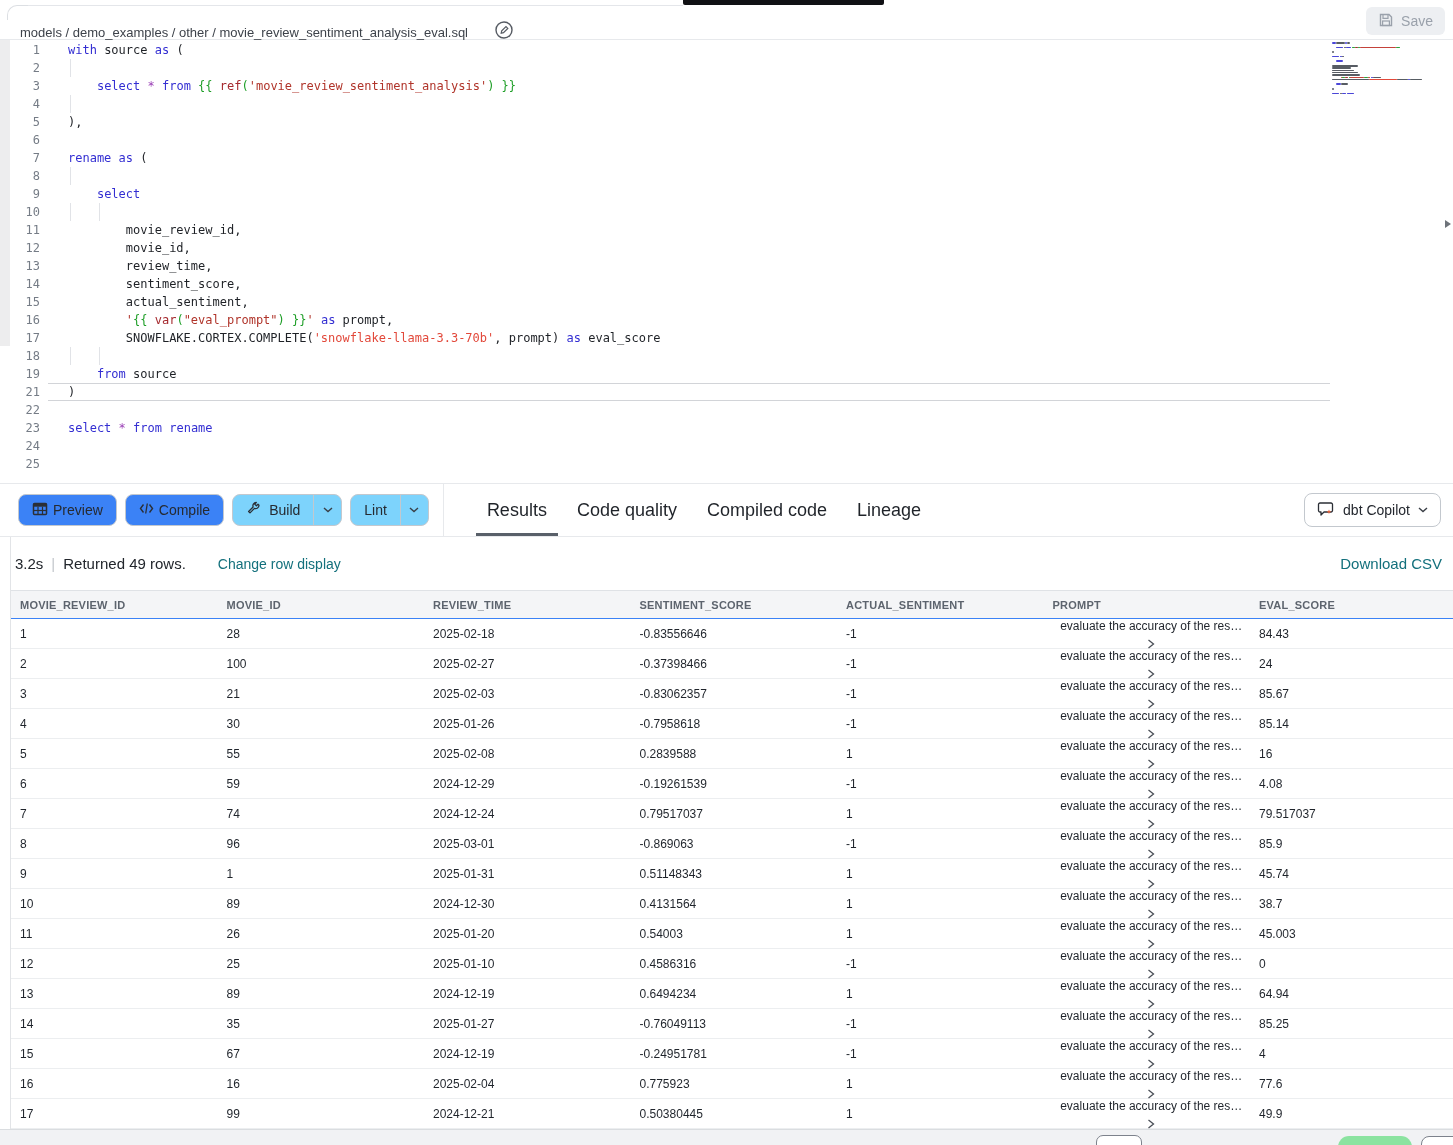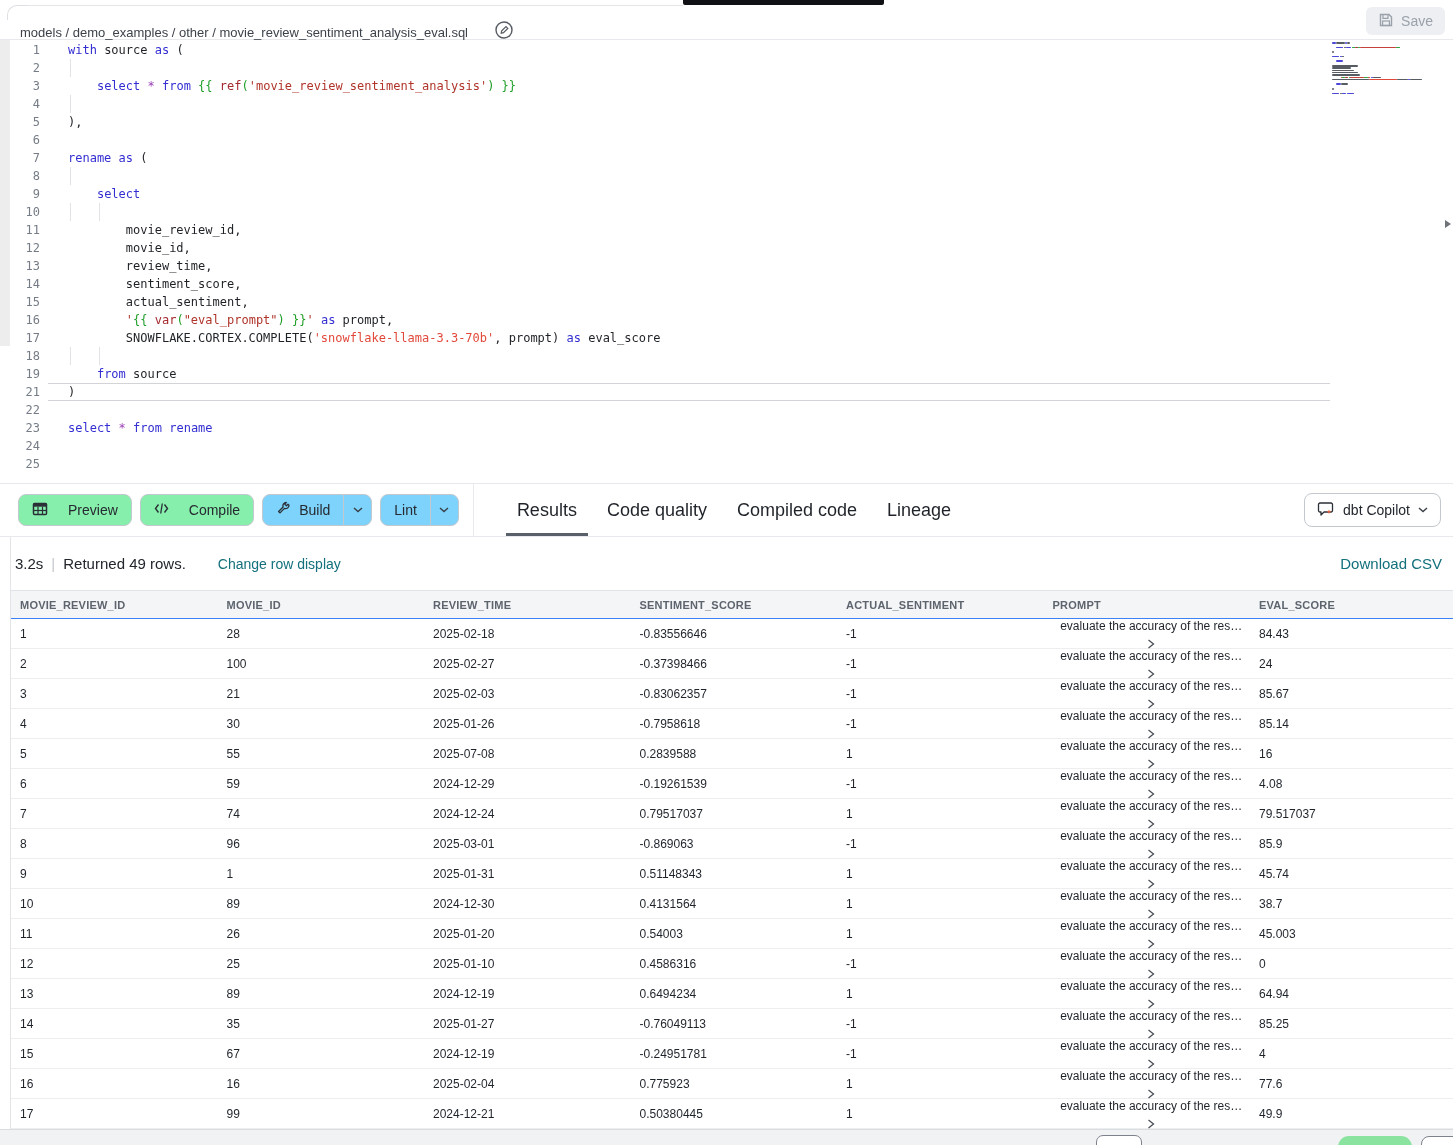--- a/index.html
+++ b/index.html
@@ -35,22 +35,22 @@
   .tk-j{color:#1d9e26}.tk-f{color:#a5292e}.tk-o{color:#9a3fb5}
   .minimap{position:absolute;right:8px;top:2px;width:115px;height:92px;}
   .mm-bar{position:absolute;height:1.5px;border-radius:1px;}
   .scroll-tri{position:absolute;right:2px;top:180px;width:0;height:0;
        border-top:4px solid transparent;border-bottom:4px solid transparent;border-left:6px solid #6e737a;}
 
   
   .toolbar{position:absolute;left:0;top:483px;width:1453px;height:54px;background:#fff;
            border-top:1px solid #e7e9ec;border-bottom:1px solid #e7e9ec;box-sizing:border-box;
            display:flex;align-items:center;padding-left:18px;}
-  .btn{height:32px;border:1px solid #c3c8ce;border-radius:8px;background:#86efac;display:flex;align-items:center;
-       gap:20px;padding:0 13px;font-size:14px;color:#262a30;font-family:"Liberation Sans",sans-serif;margin-right:8px;}
+  .btn{height:32px;border:1px solid #c3c8ce;border-radius:8px;background:#3b82f6;display:flex;align-items:center;
+       gap:5px;padding:0 13px;font-size:14px;color:#262a30;font-family:"Liberation Sans",sans-serif;margin-right:8px;}
   .btn-split{display:flex;align-items:stretch;border:1px solid #c3c8ce;border-radius:8px;background:#7dd3fc;
        margin-right:8px;height:32px;box-sizing:border-box;}
   .btn-split .main{display:flex;align-items:center;gap:8px;padding:0 13px;font-size:14px;color:#262a30;
        background:none;border:none;font-family:"Liberation Sans",sans-serif;}
   .btn-split .caret{display:flex;align-items:center;justify-content:center;width:28px;border:none;background:none;
        border-left:1px solid #c3c8ce;}
   .vdiv{width:1px;align-self:stretch;background:#e7e9ec;margin-left:6px;}
   .tabs{display:flex;margin-left:28px;align-self:stretch;}
   .tab{position:relative;display:flex;align-items:center;padding:0 15px;font-size:18px;color:#1f2329;
        background:none;border:none;font-family:"Liberation Sans",sans-serif;}
@@ -346,21 +346,21 @@
               <svg width="8" height="10" viewBox="0 0 8 10">
                 <path d="M1.5 1l5 4-5 4" fill="none" stroke="#4a4f57" stroke-width="1.3"></path>
               </svg>
             </span>
           </div>
           <div>85.14</div>
         </div>
         <div class="grid7 trow">
           <div>5</div>
           <div>55</div>
-          <div>2025-07-08</div>
+          <div>2025-02-08</div>
           <div>0.2839588</div>
           <div>1</div>
           <div class="prompt-cell">
             <span class="prompt-text">evaluate the accuracy of the res…</span>
             <span class="prompt-chev">
               <svg width="8" height="10" viewBox="0 0 8 10">
                 <path d="M1.5 1l5 4-5 4" fill="none" stroke="#4a4f57" stroke-width="1.3"></path>
               </svg>
             </span>
           </div>

